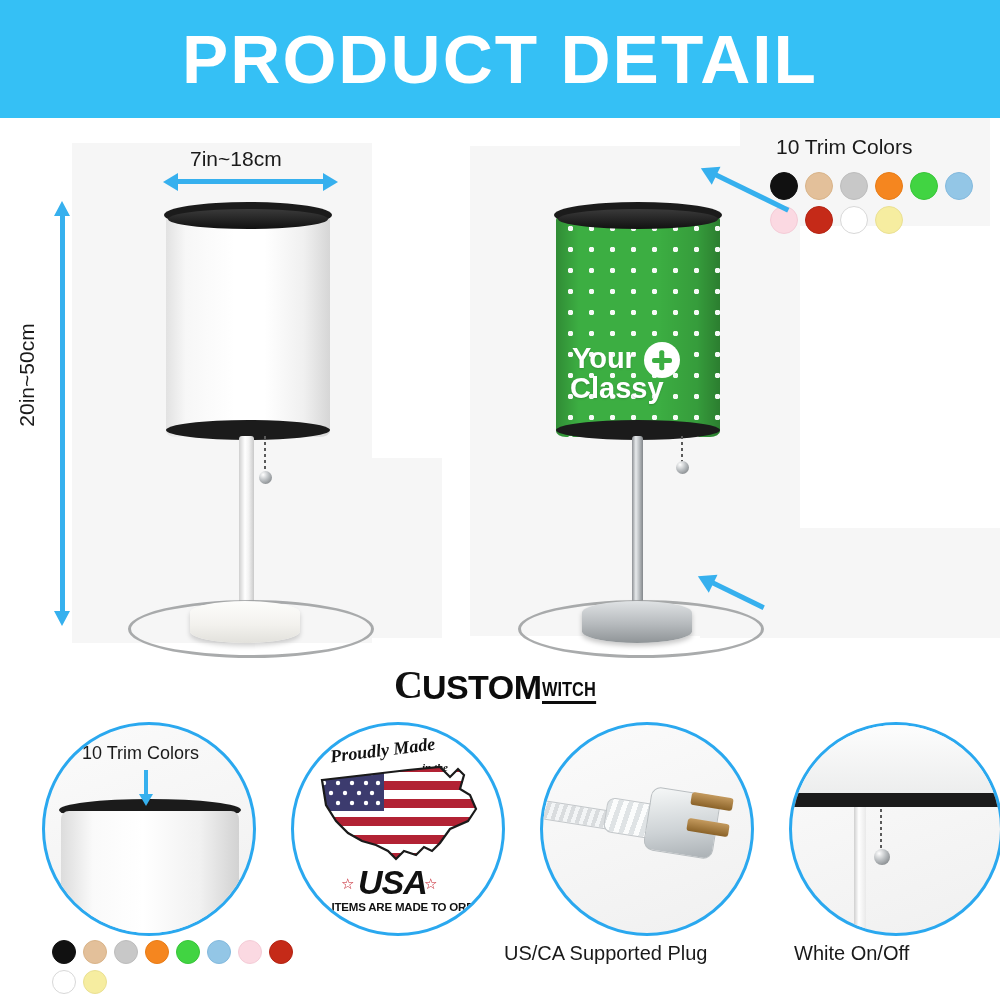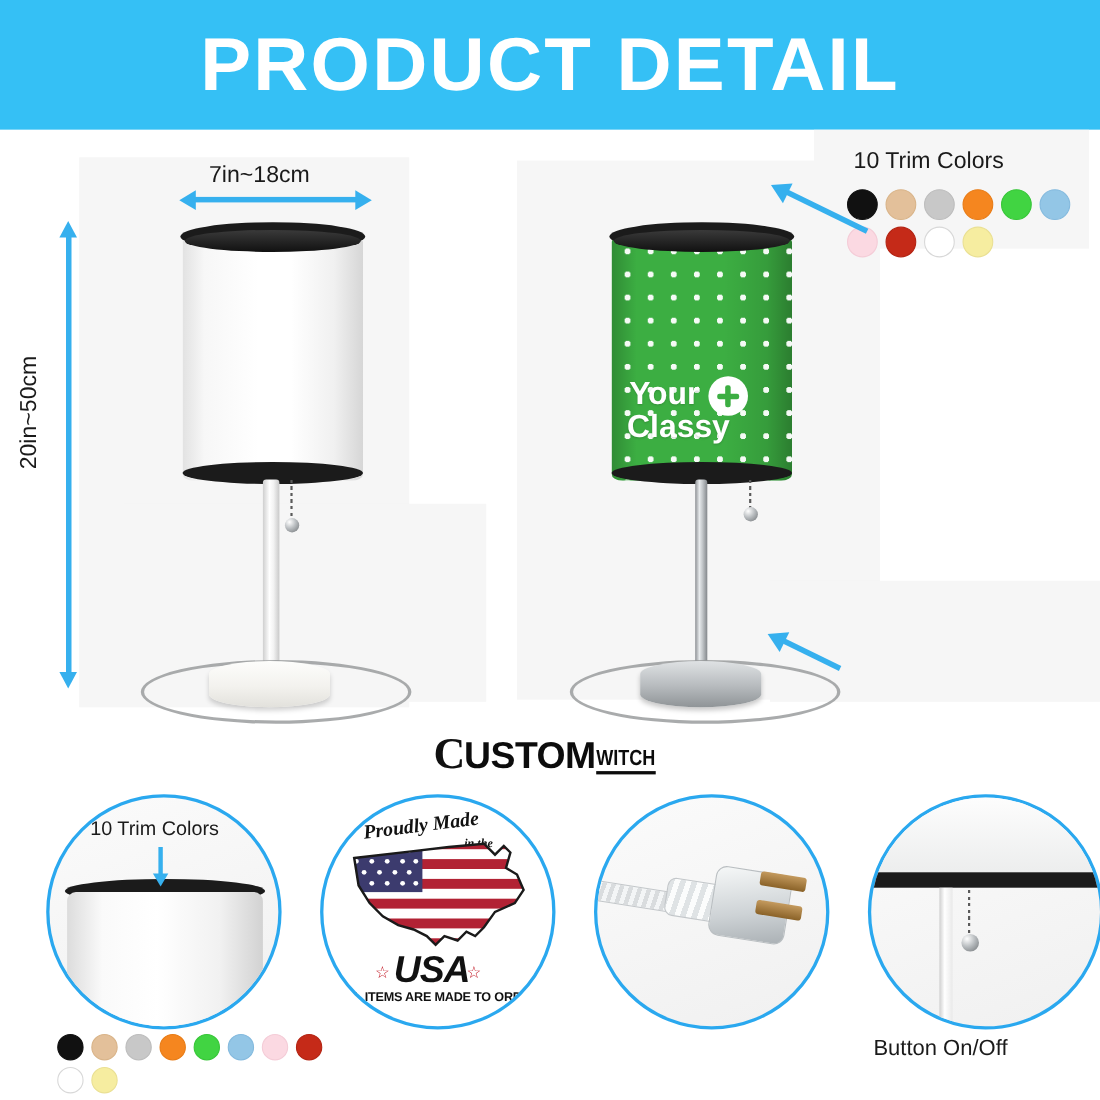--- a/index.html
+++ b/index.html
@@ -273,25 +273,26 @@
                 background:repeating-linear-gradient(100deg,#dfe3e5 0 5px,#fbfcfc 5px 10px);border:1px solid #c3c7ca;"></div>
 
     <div style="position:absolute;left:104px;top:66px;width:68px;height:62px;border-radius:10px;transform:rotate(9deg);
                 background:linear-gradient(165deg,#f6f8f8,#cdd2d5 60%,#aab0b4);border:1px solid #b9bec1;"></div>
 
     <div style="position:absolute;left:148px;top:70px;width:42px;height:13px;border-radius:3px;transform:rotate(9deg);
                 background:linear-gradient(180deg,#c49a5e,#8a6228);"></div>
     <div style="position:absolute;left:144px;top:96px;width:42px;height:13px;border-radius:3px;transform:rotate(9deg);
                 background:linear-gradient(180deg,#c49a5e,#8a6228);"></div>
   </div>
+  <div class="cap" style="left:504px;top:824px;">US/CA Supported Plug</div>
 
   <div class="circ" style="left:789px;top:604px;width:208px;height:208px;">
     <div style="position:absolute;left:0;top:0;width:208px;height:70px;
                 background:linear-gradient(180deg,#fdfdfd,#eceded);"></div>
     <div style="position:absolute;left:-4px;top:68px;width:216px;height:14px;background:#1b1b1b;"></div>
     <div style="position:absolute;left:62px;top:82px;width:12px;height:126px;
                 background:linear-gradient(90deg,#cfcfcf,#ffffff 40%,#e9e9e9);"></div>
     <div class="chain" style="left:88px;top:84px;height:44px;"></div>
     <div class="chain-ball" style="left:82px;top:124px;width:16px;height:16px;"></div>
   </div>
-  <div class="cap" style="left:794px;top:824px;">Button On/Off</div>
+  <div class="cap" style="left:794px;top:824px;">White On/Off</div>
 
 </div>
 
 </body></html>

